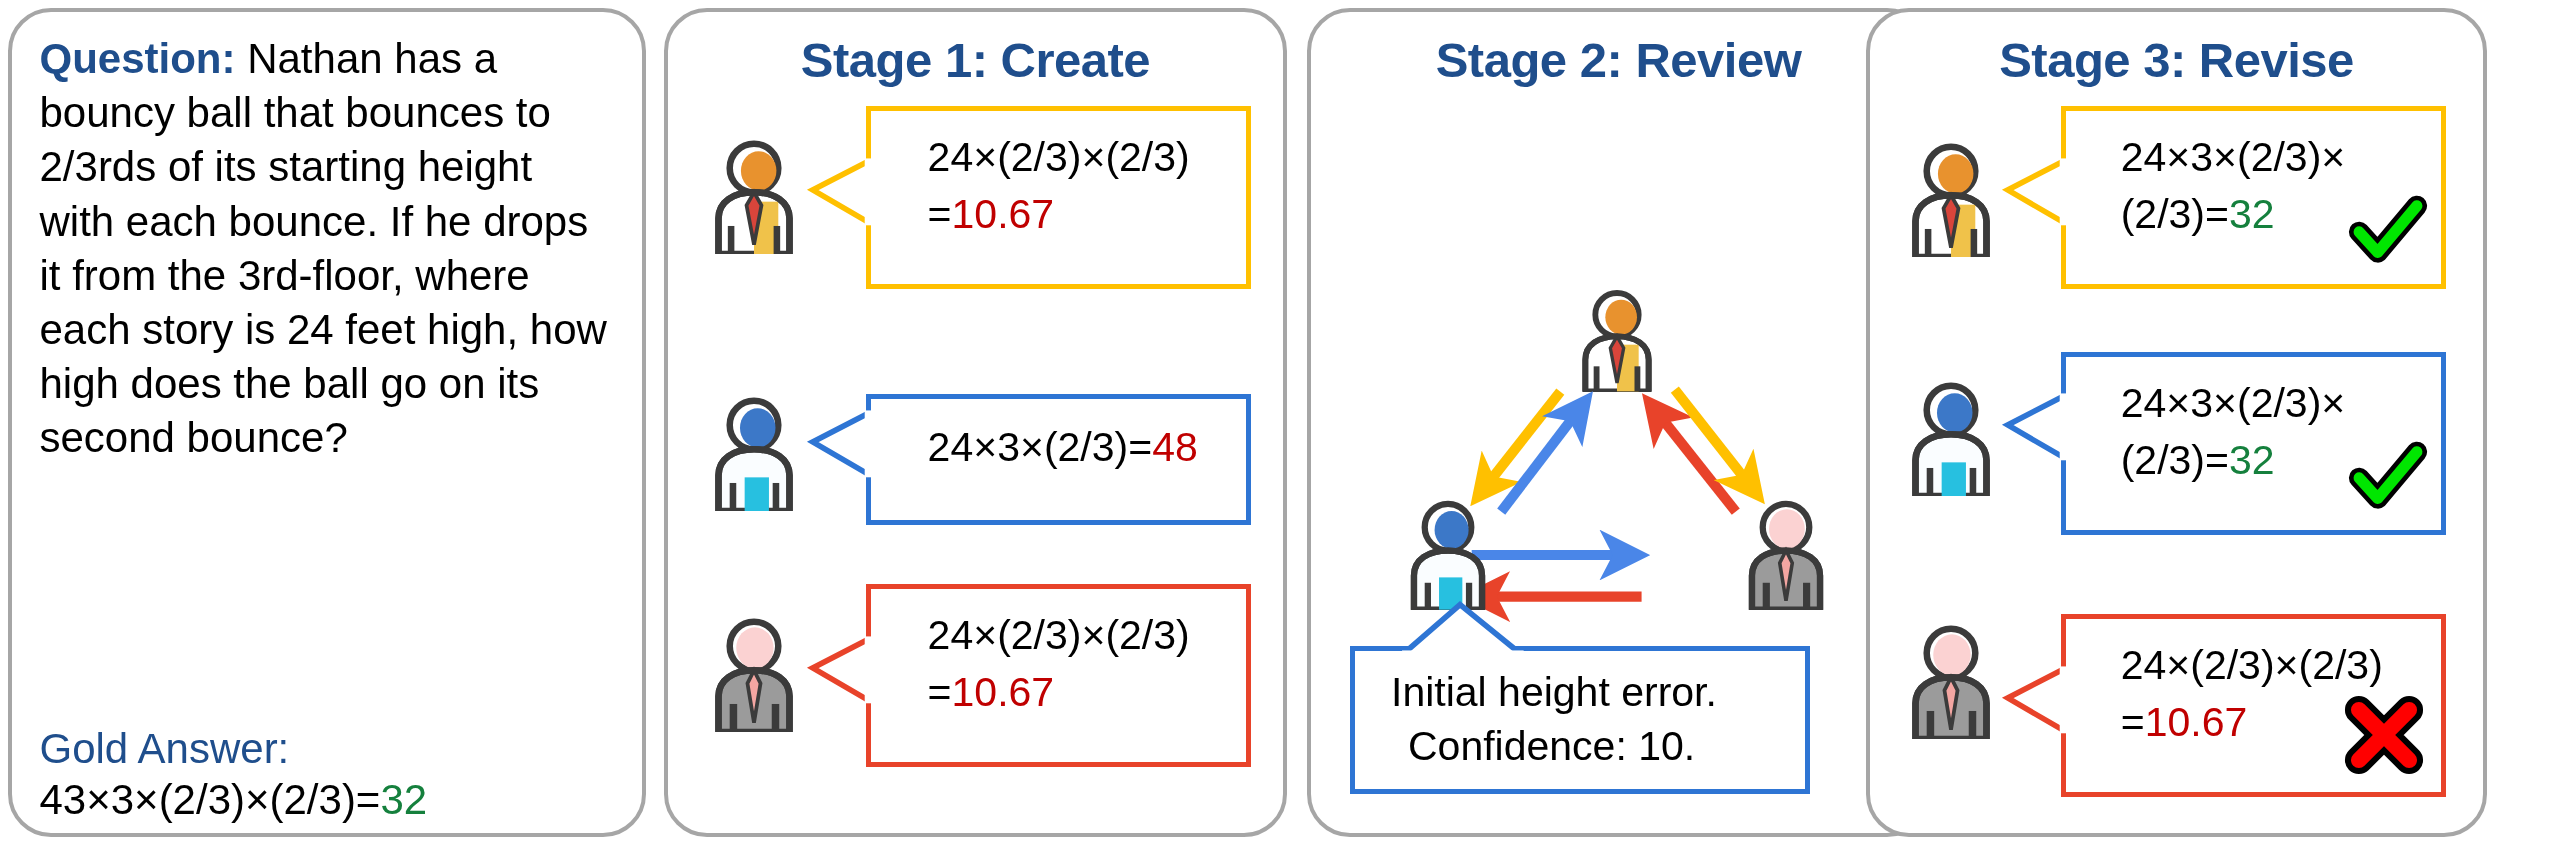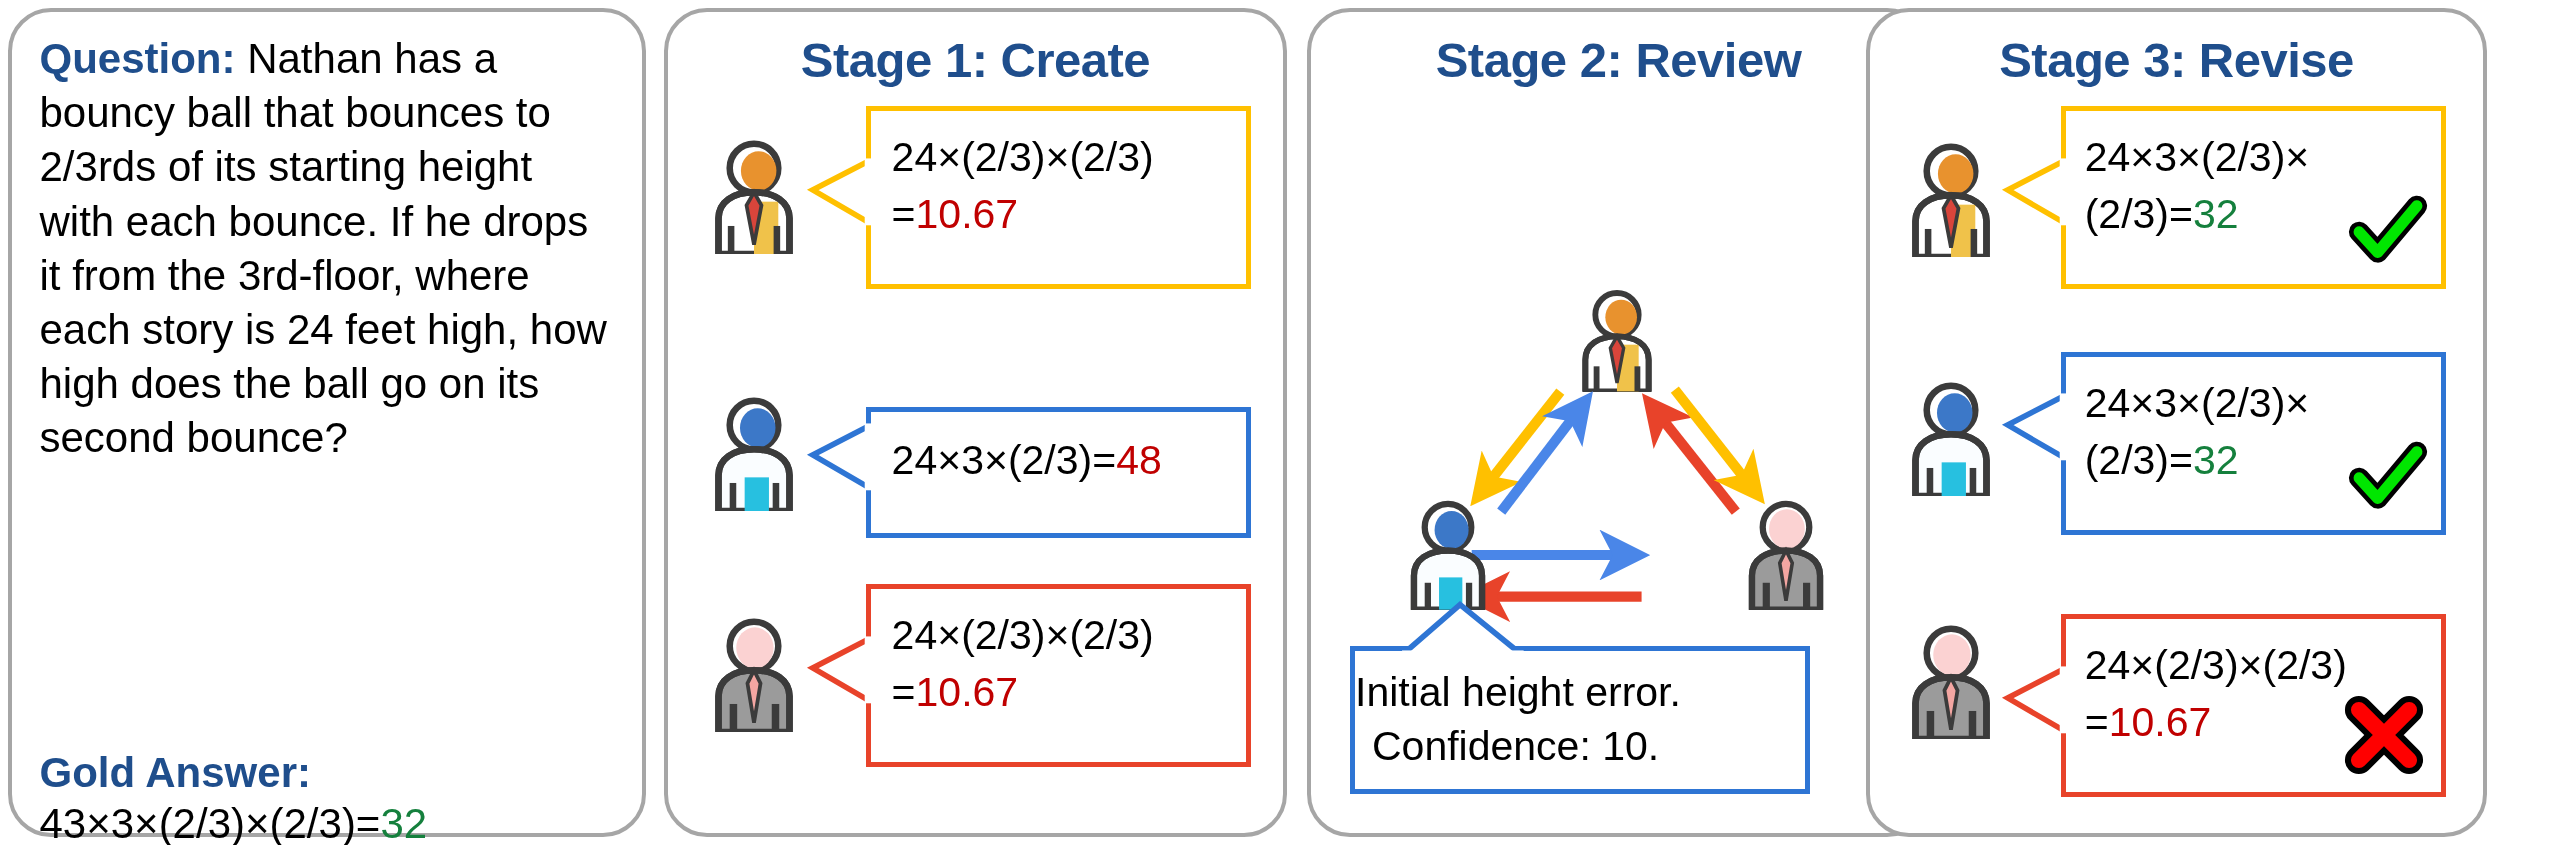--- a/index.html
+++ b/index.html
@@ -12,32 +12,32 @@
     position:absolute;left:0;right:0;top:20.6px;text-align:center;
     color:#1f4e8c;font-weight:bold;font-size:49px;letter-spacing:-0.5px;
     font-family:"Liberation Sans",sans-serif;
   }
 
   
   #panel-question{left:7.5px;top:7.5px;width:638px;height:829px;}
   .q-body{position:absolute;left:28px;right:24px;top:20.6px;font-size:42px;line-height:1.29;color:#000;}
   .q-label{color:#1f4e8c;font-weight:bold;}
   .gold-wrap{position:absolute;left:28px;top:711px;}
-  .gold-label{color:#1f4e8c;font-weight:bold;font-size:42px;line-height:1.22;margin-top:24px;}
+  .gold-label{color:#1f4e8c;font-weight:normal;font-size:42px;line-height:1.22;}
   .gold-eq{font-size:42px;color:#000;line-height:1.25;white-space:nowrap;}
   .green{color:#15803d;}
   .darkred{color:#c00000;}
 
   
   .avatar{position:absolute;width:90px;height:114px;}
   .avatar svg{width:100%;height:100%;display:block;}
 
   
   .bubble{position:absolute;box-sizing:border-box;background:#fff;border-style:solid;}
-  .bubble .txt{font-size:41px;line-height:1.30;color:#000;white-space:nowrap;}
+  .bubble .txt{font-size:41px;line-height:1.30;color:#000;white-space:nowrap;margin-left:36px;}
 
   
   .tailsvg{position:absolute;overflow:visible;}
 
   .mark{position:absolute;width:80px;height:80px;}
   .mark svg{width:100%;height:100%;display:block;}
 
   
   #panel-create{left:664px;top:7.5px;width:623px;height:829px;}
   #panel-review{left:1307px;top:7.5px;width:623px;height:829px;}
@@ -90,21 +90,21 @@
         <circle cx="48" cy="30" r="26" fill="#fff" stroke="#3b3b3b" stroke-width="7"></circle>
         <ellipse cx="52" cy="33" rx="19" ry="21" fill="#3c78c8"></ellipse>
         <path d="M10 122 V84 C10 66 26 56 48 56 C70 56 86 66 86 84 V122 Z" fill="#fafdff" stroke="#3b3b3b" stroke-width="7"></path>
         <rect x="38" y="86" width="26" height="36" fill="#27c0e0"></rect>
         <rect x="22" y="92" width="7" height="30" fill="#3b3b3b"></rect>
         <rect x="68" y="92" width="7" height="30" fill="#3b3b3b"></rect>
         <path d="M10 122 V84 C10 66 26 56 48 56 C70 56 86 66 86 84 V122" fill="none" stroke="#3b3b3b" stroke-width="7"></path>
       </svg>
     </div>
 
-    <div class="bubble" style="left:198px;top:395px;width:385px;height:131px;border:5.6px solid #2e75d4;text-decoration:underline;">
+    <div class="bubble" style="left:198px;top:382px;width:385px;height:131px;border:5.6px solid #2e75d4;text-decoration:underline;">
       <div class="txt" style="position:absolute;left:20.6px;top:22.4px;"><span>24×3×(2/3)=</span><span class="darkred">48</span></div>
       <svg class="tailsvg" style="left:-62px;top:9.4px;width:65px;height:94px;" viewBox="0 0 70 100">
         <path d="M66 4 L4 36 L66 72" fill="#fff" stroke="#2e75d4" stroke-width="6" stroke-linejoin="miter"></path>
         <rect x="60" y="2" width="10" height="72" fill="#fff"></rect>
       </svg>
     </div>
 
     <div class="avatar" style="left:41px;top:606px;">
       <svg viewBox="0 0 96 122">
         <circle cx="48" cy="30" r="26" fill="#fff" stroke="#3b3b3b" stroke-width="7"></circle>

